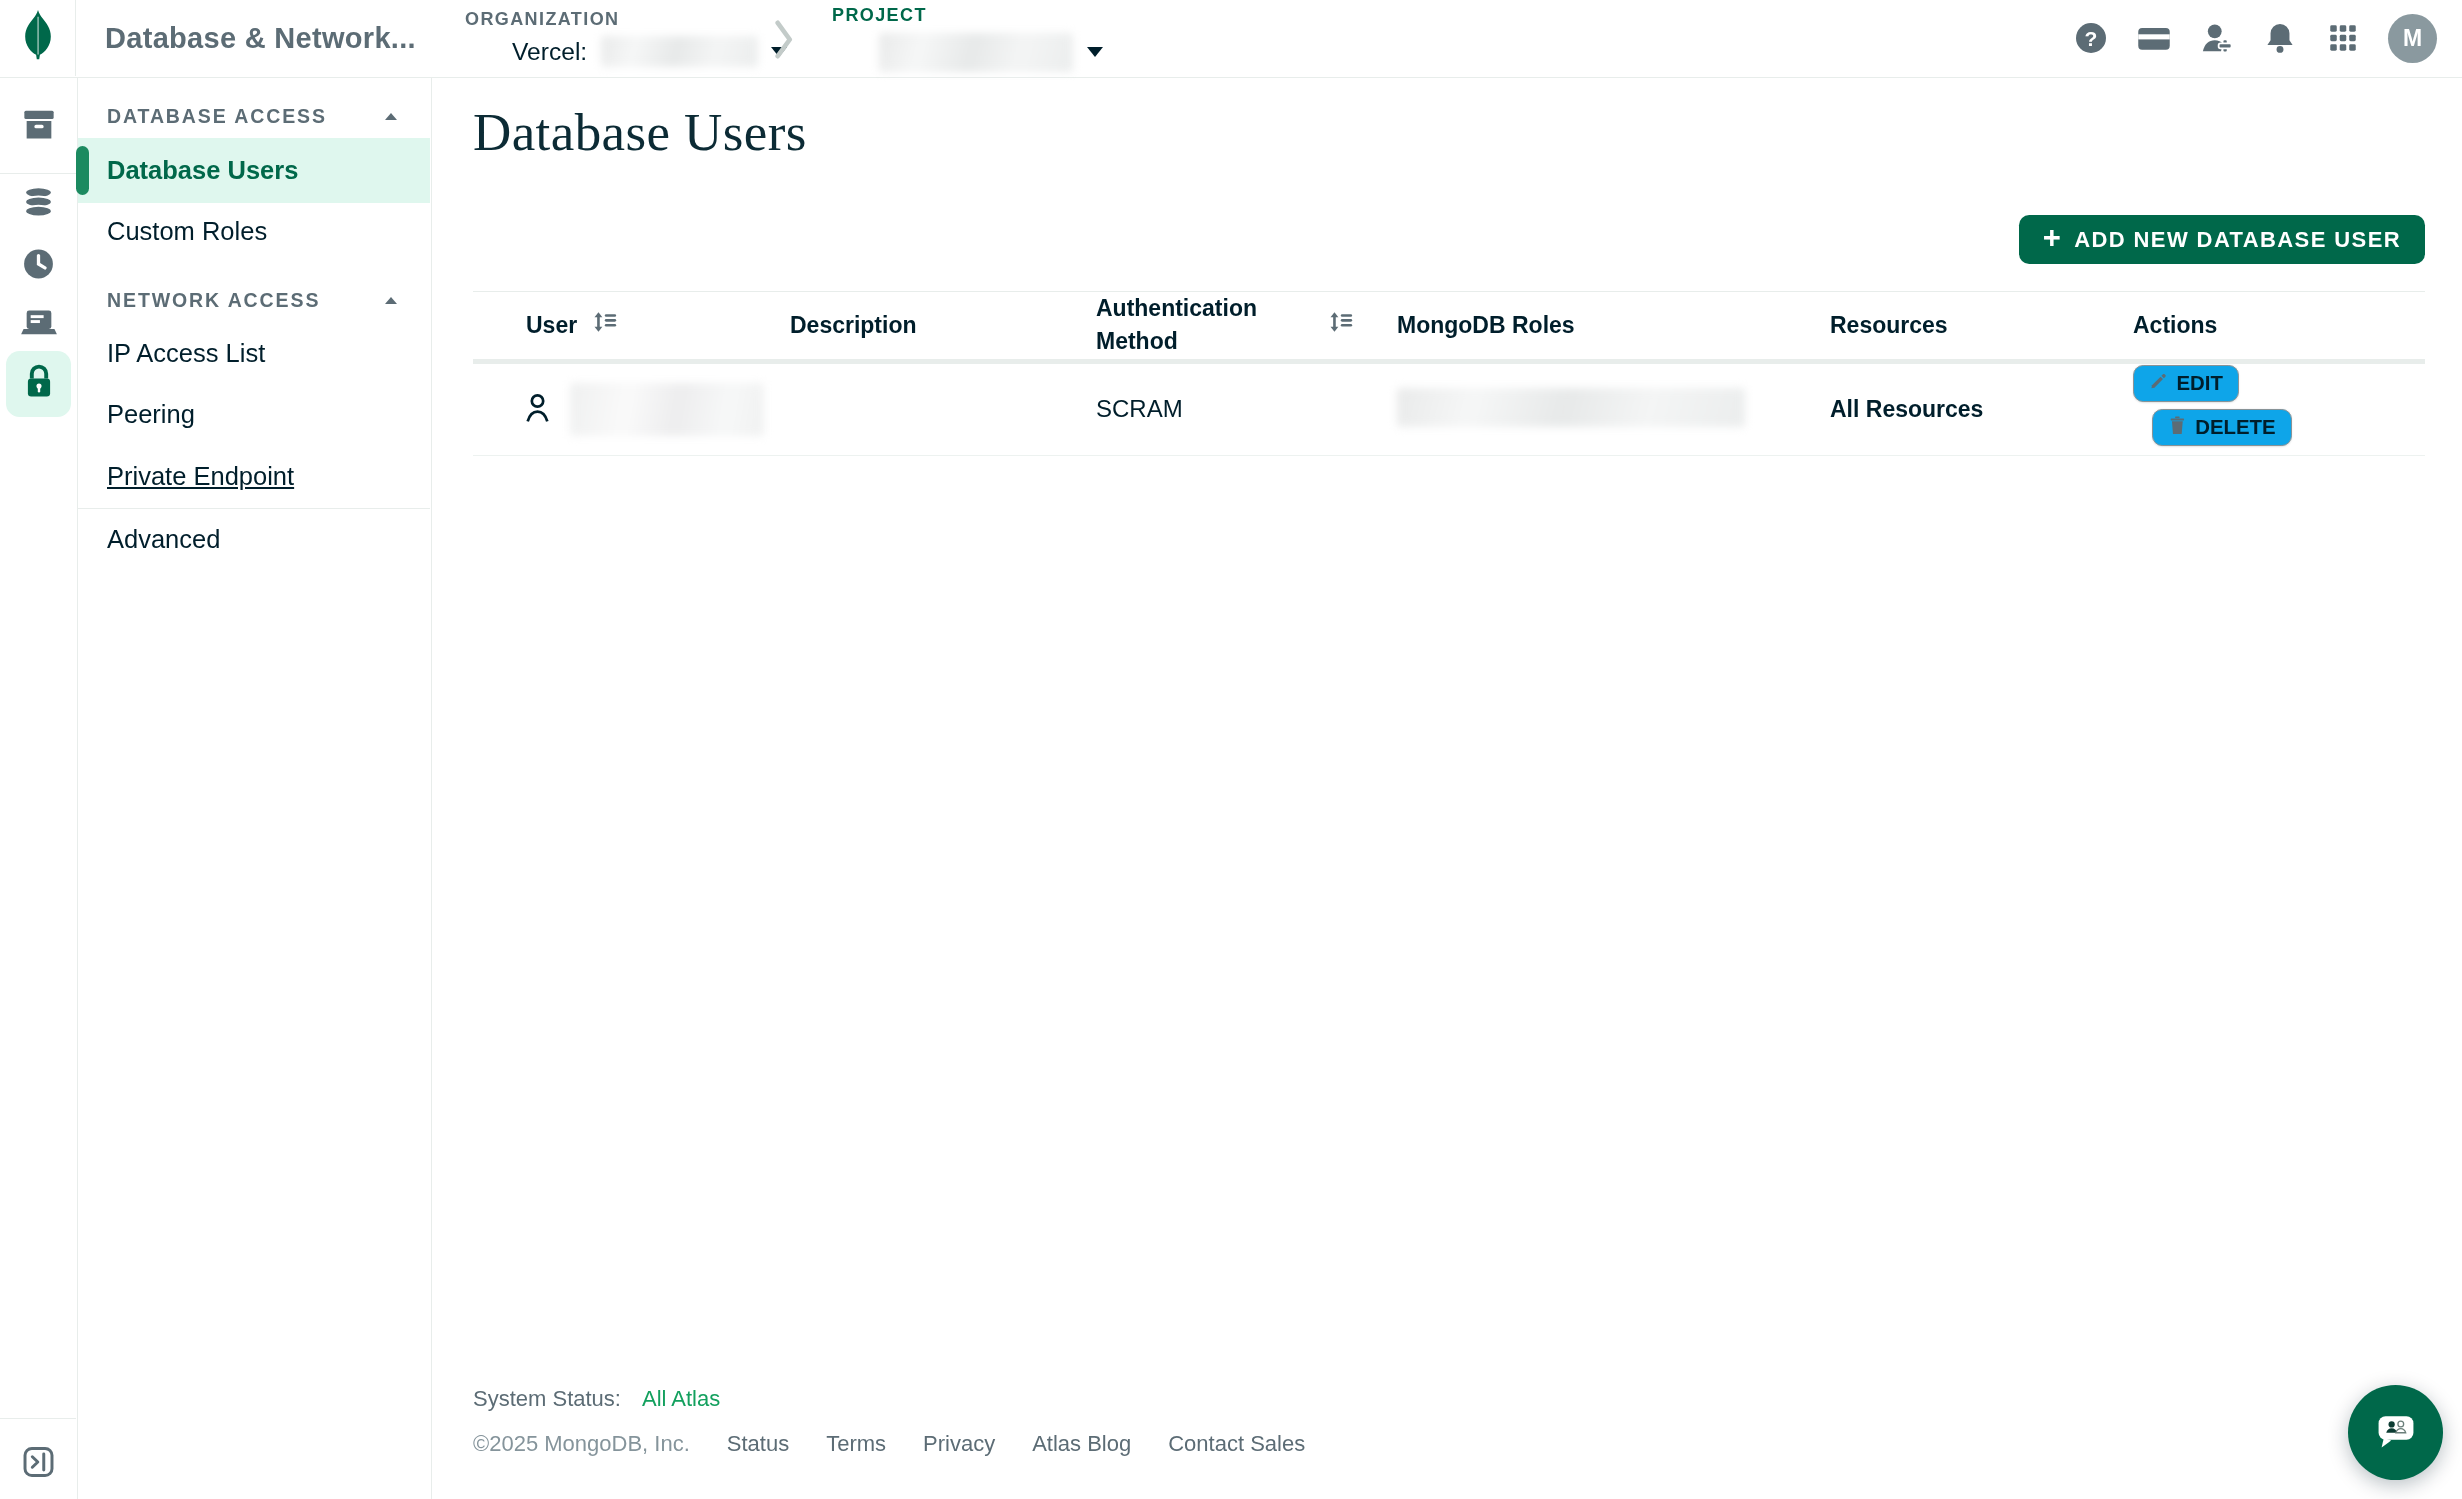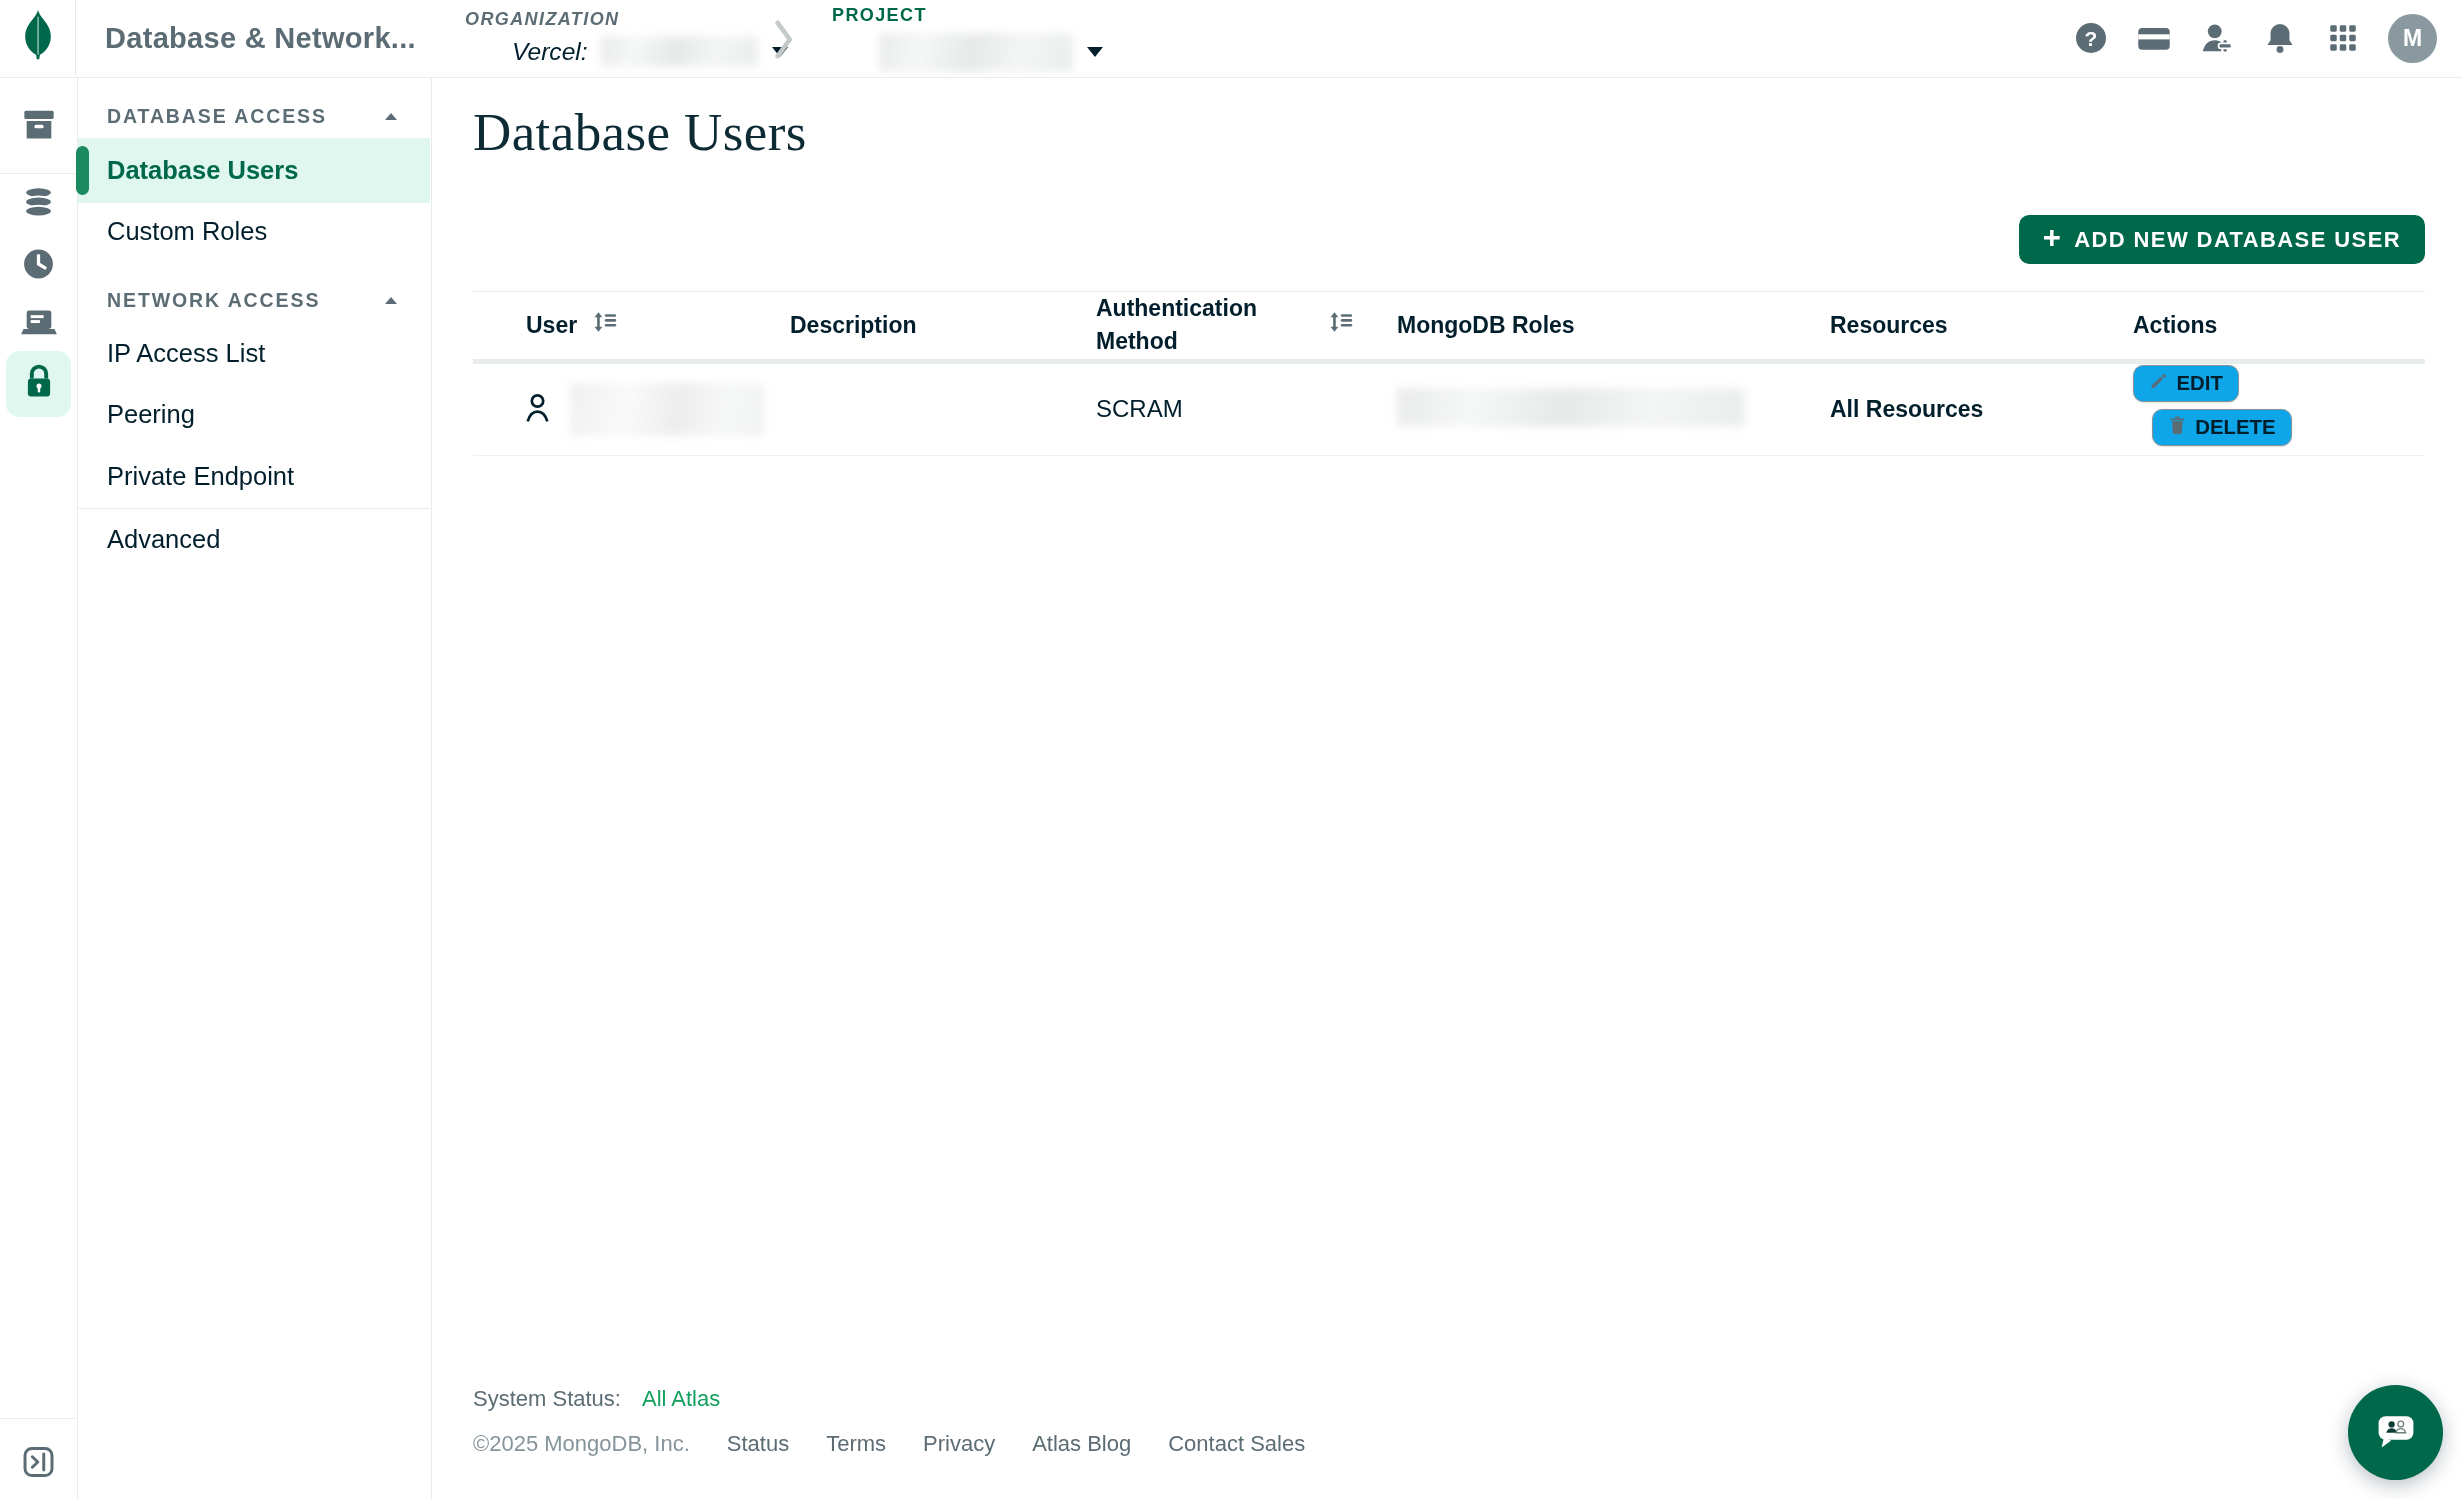--- a/index.html
+++ b/index.html
@@ -101,21 +101,21 @@
     <span>
       <svg width="34" height="54" viewBox="0 0 24 40">
         <path fill="#00684A" d="M12 0c.7 2.3 1.8 4.2 3.2 6 3.1 3.9 6.3 7.9 6.3 13.6 0 7.1-4.5 11.7-8.1 13.5l-.5 3.4h-1.8l-.5-3.4C7 31.3 2.5 26.7 2.5 19.6 2.5 13.9 5.7 9.9 8.8 6 10.2 4.2 11.3 2.3 12 0z"></path>
         <rect x="11.6" y="5" width=".9" height="28" fill="#ffffff" opacity=".7"></rect>
       </svg>
     </span>
   </div>
 
   <div class="app-title">Database &amp; Network...</div>
 
-  <div class="picker" style="left:465px;font-style:italic;">
+  <div class="picker" style="left:465px;">
     <div class="picker-label">ORGANIZATION</div>
     <div class="picker-row">
       <span class="picker-prefix">Vercel:</span>
       <span class="blurbox blur-org"></span>
       <span class="caret-down"></span>
     </div>
   </div>
 
   <span class="crumb-chevron">
     <svg width="20.4" height="39" viewBox="0 0 20 42">
@@ -247,21 +247,21 @@
     <span>NETWORK ACCESS</span>
     <span class="tri-up"></span>
   </div>
 
   <div class="nav-item" style="top:308px;">
     <span>Peering</span>
   </div>
   <div class="nav-item" style="top:247px;">
     <span>IP Access List</span>
   </div>
-  <div class="nav-item" style="top:370px;">
+  <div class="nav-item" style="top:370px;text-decoration:underline;">
     <span>Private Endpoint</span>
   </div>
 
   <div class="nav-divider" style="top:430px;"></div>
 
   <div class="nav-item" style="top:433px;">
     <span>Advanced</span>
   </div>
 </div>
 

